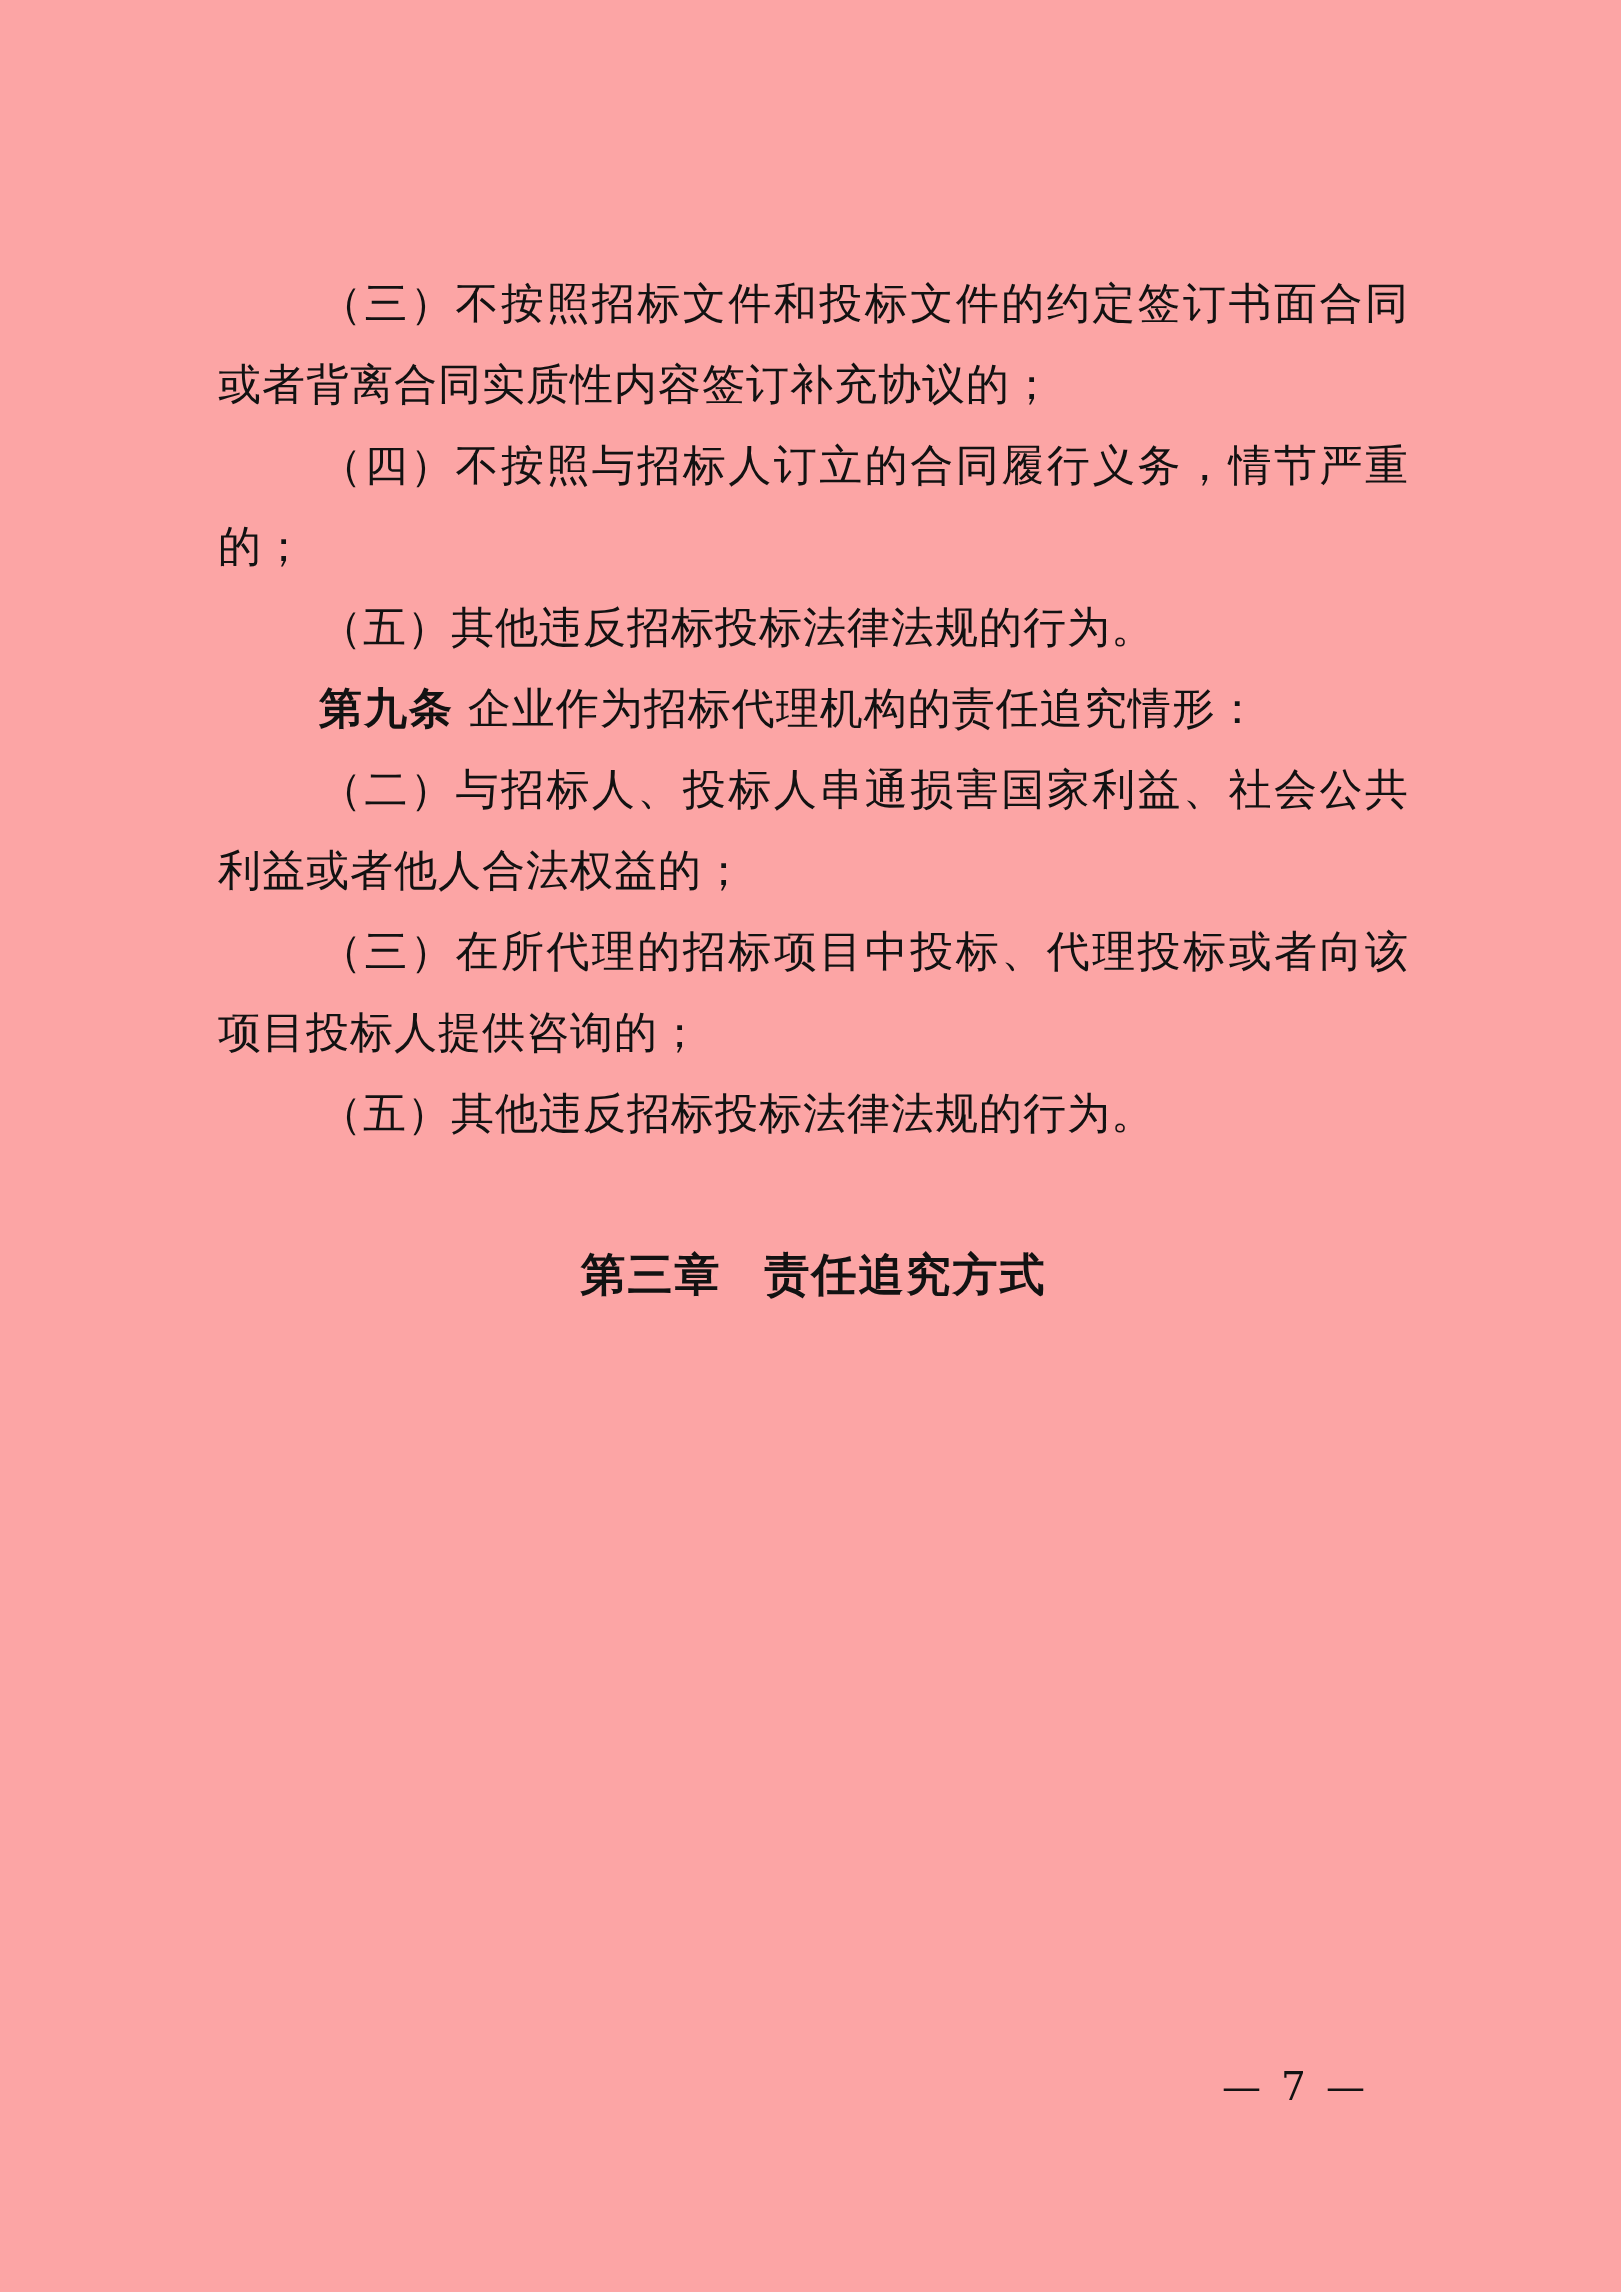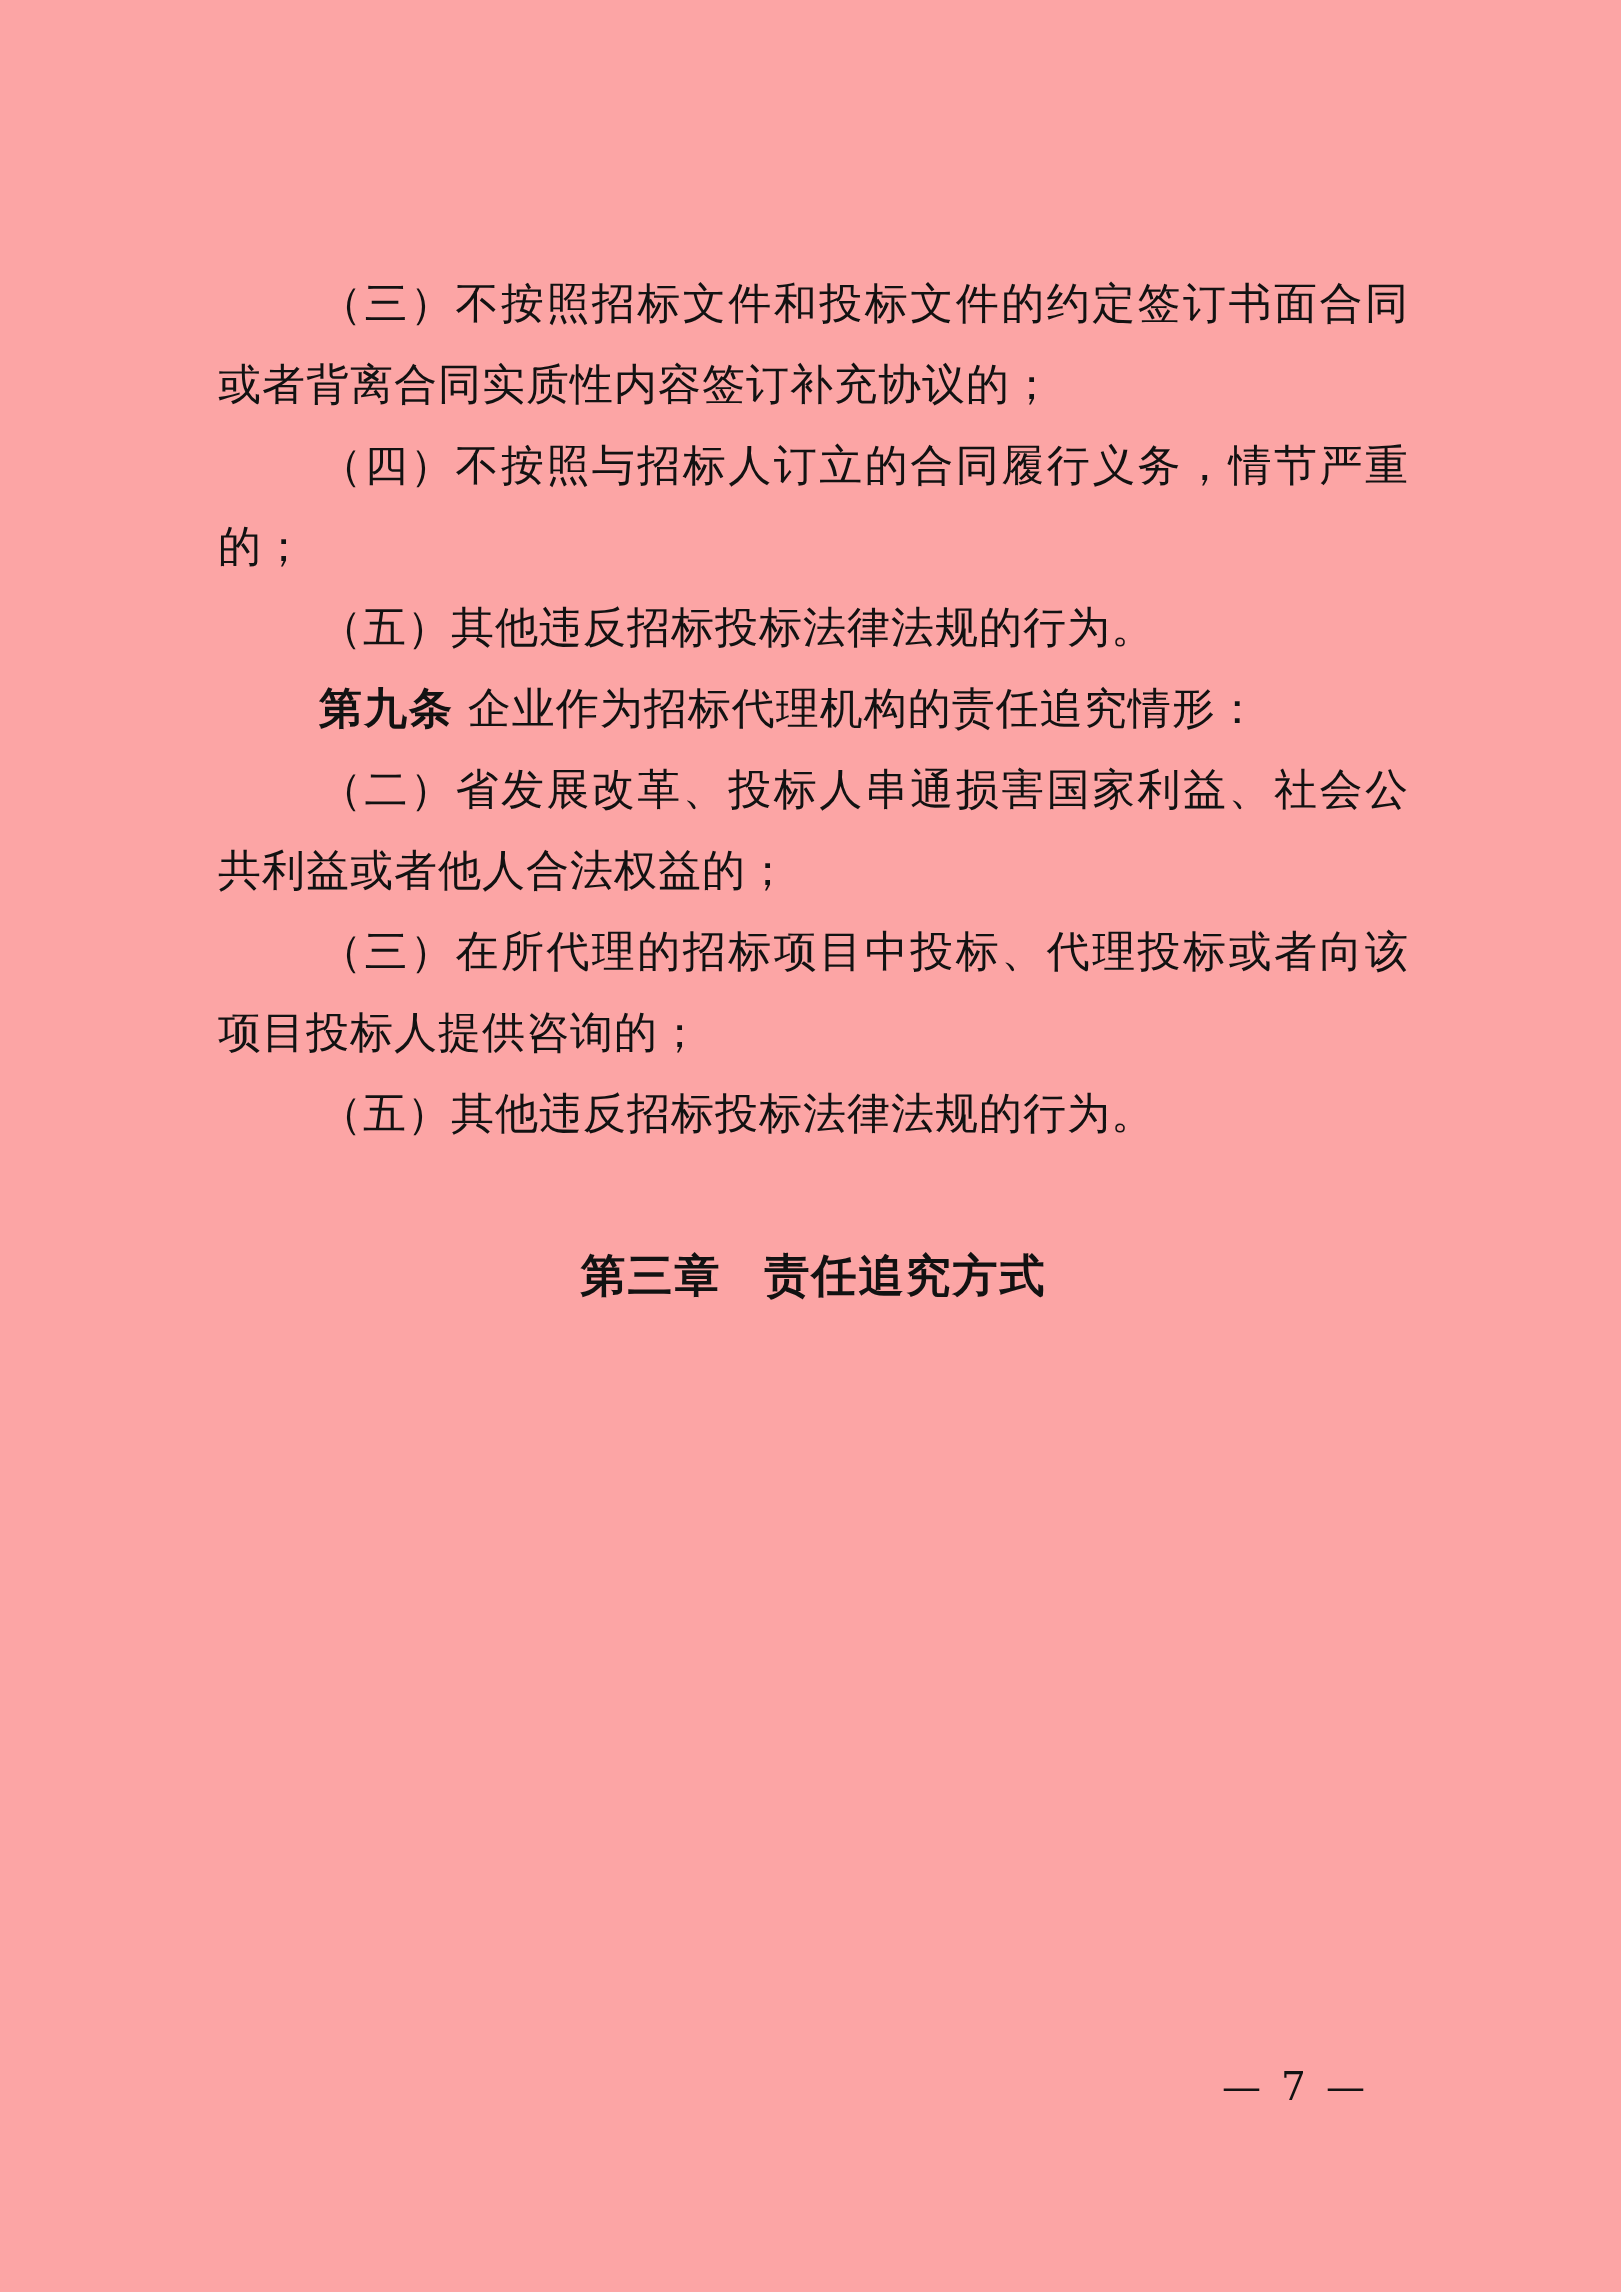--- a/index.html
+++ b/index.html
@@ -36,21 +36,21 @@
     font-family: "DejaVu Sans", sans-serif;
     font-weight: 700;
     margin-right: 13.7px;
     letter-spacing: 2px;
   }
   .chapter-heading {
     margin: 81px 0;
     font-size: 45px;
     line-height: 81px;
     text-align: center;
-    font-family: Liberation Sans, sans-serif;
+    font-family: Liberation Serif, serif;
     font-weight: 700;
     text-indent: 0;
     letter-spacing: 2px;
   }
   .chapter-heading .chapter-number {
     margin-right: 43px;
   }
   .page-footer {
     position: absolute;
     top: 2063px;
@@ -71,21 +71,21 @@
 
     <p class="body-para">（三）不按照招标文件和投标文件的约定签订书面合同或者背离合同实质性内容签订补充协议的；</p>
 
     <p class="body-para">（四）不按照与招标人订立的合同履行义务，情节严重的；</p>
 
     <p class="body-para">（五）其他违反招标投标法律法规的行为。</p>
 
     <p class="body-para"><b class="article-label">第九条</b><span>企业作为招标代理机构的责任追究情形：</span></p>
 
 
-    <p class="body-para">（二）省发展改革、投标人串通损害国家利益、社会公共利益或者他人合法权益的；</p>
+    <p class="body-para">（二）与招标人、投标人串通损害国家利益、社会公共利益或者他人合法权益的；</p>
 
     <p class="body-para">（三）在所代理的招标项目中投标、代理投标或者向该项目投标人提供咨询的；</p>
 
 
     <p class="body-para">（五）其他违反招标投标法律法规的行为。</p>
 
     <div class="chapter-heading"><span class="chapter-number">第三章</span><span>责任追究方式</span></div>
 
 
   </div>

